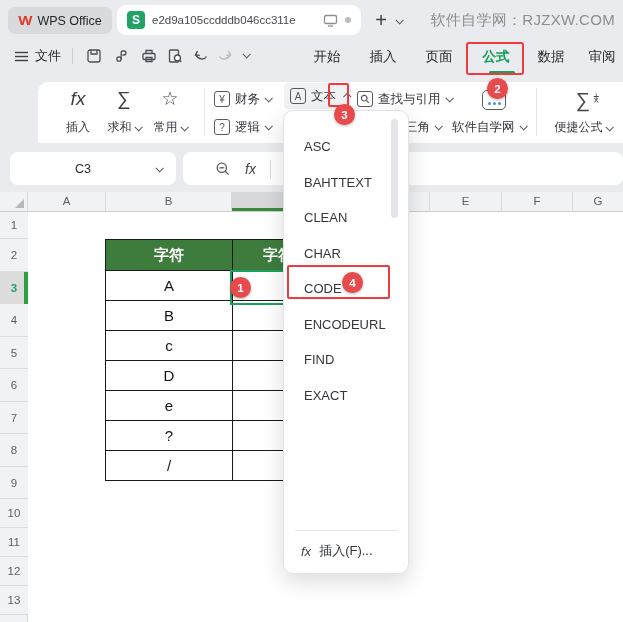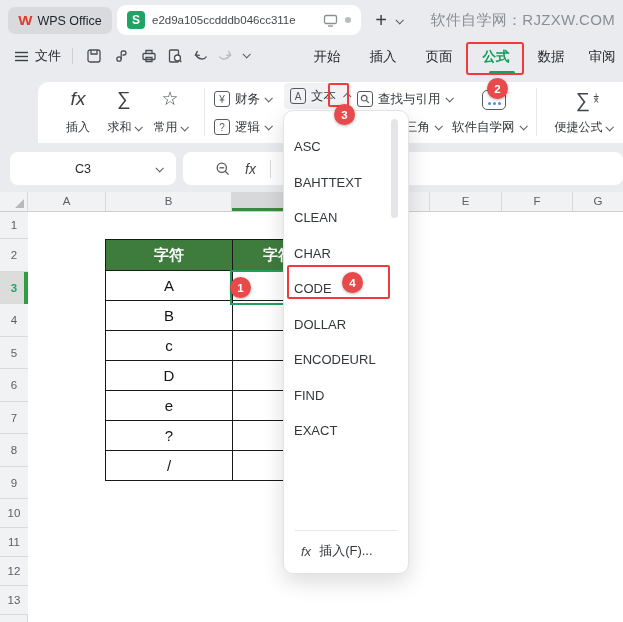--- a/index.html
+++ b/index.html
@@ -79,21 +79,21 @@
   .chartbl th,.chartbl td{border:1.6px solid #191919;padding:0;text-align:center;}
   .chartbl th{width:127px;background:#3e7c3e;color:#fff;font-size:15px;font-weight:bold;height:31px;}
   .chartbl th.c2{width:128px;text-align:left;padding-left:30px;}
   .chartbl td{font-size:15px;color:#141414;height:30px;}
   .sel-outline{left:230px;top:270px;width:131px;height:35px;border:2.5px solid #1ea15e;z-index:20;}
 
   
   .panel{left:283px;top:110px;width:126px;height:464px;background:#fff;border:1px solid #e3e3e6;
     border-radius:10px;box-shadow:0 8px 22px rgba(0,0,0,.14);z-index:50;}
   .panel-items{position:absolute;left:0;top:18px;width:100%;}
-  .pitem{height:35.5px;line-height:35.5px;padding-left:10px;font-size:13px;color:#33373c;cursor:pointer;}
+  .pitem{height:35.5px;line-height:35.5px;padding-left:20px;font-size:13px;color:#33373c;cursor:pointer;}
   .pthumb{left:391px;top:119px;width:7px;height:99px;border-radius:4px;background:#e3e5e9;z-index:55;cursor:pointer;}
   .pdiv{left:295px;top:530px;width:102px;height:1px;background:#e6e6e6;z-index:55;}
   .pfooter{left:283px;top:534px;width:126px;height:34px;display:flex;align-items:center;gap:8px;
     padding-left:18px;font-size:13px;color:#33373c;z-index:55;cursor:pointer;}
 
   
   .redbox{border:2.5px solid #ee3b3d;border-radius:3px;z-index:100;pointer-events:none;}
   .badge{width:21px;height:21px;border-radius:50%;background:#e8494b;color:#fff;font-size:11.5px;
     font-weight:bold;display:flex;align-items:center;justify-content:center;
     box-shadow:0 1px 3px rgba(0,0,0,.3);z-index:101;pointer-events:none;}
@@ -343,21 +343,20 @@
     </table>
   <div class="abs sel-outline"></div>
 
   <div class="abs panel">
     <div class="panel-items">
       <div class="pitem">ASC</div>
       <div class="pitem">BAHTTEXT</div>
       <div class="pitem">CLEAN</div>
       <div class="pitem">CHAR</div>
       <div class="pitem">CODE</div>
-      <div class="pitem">DOLLAR</div>
       <div class="pitem">ENCODEURL</div>
       <div class="pitem">FIND</div>
       <div class="pitem">EXACT</div>
     </div>
   </div>
   <div class="abs pthumb"></div>
   <div class="abs pdiv"></div>
   <div class="abs pfooter">
     <span class="fxit" style="font-size:13px;color:#43474d;">fx</span>
     <span>插入(F)...</span>

